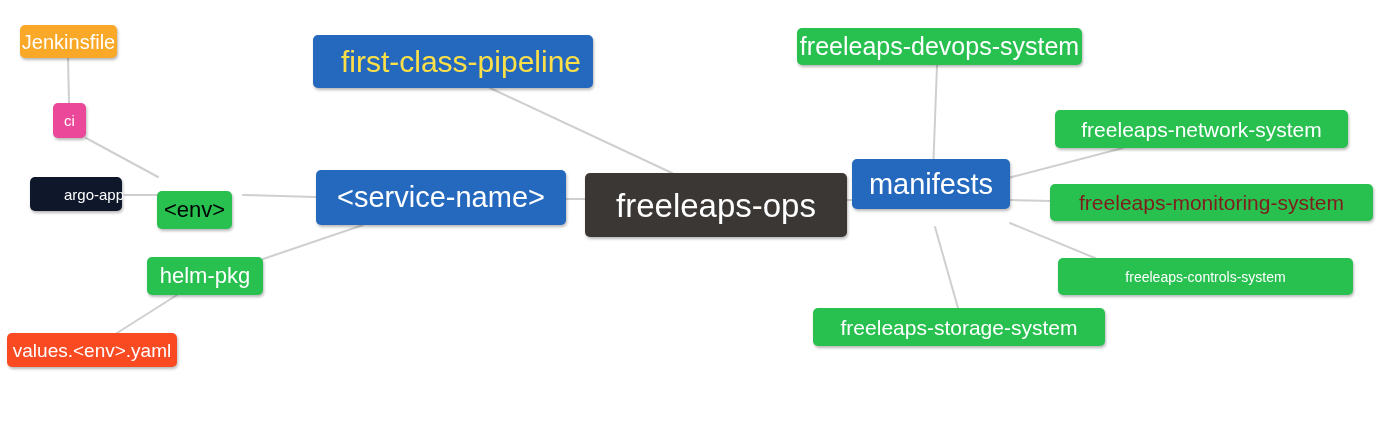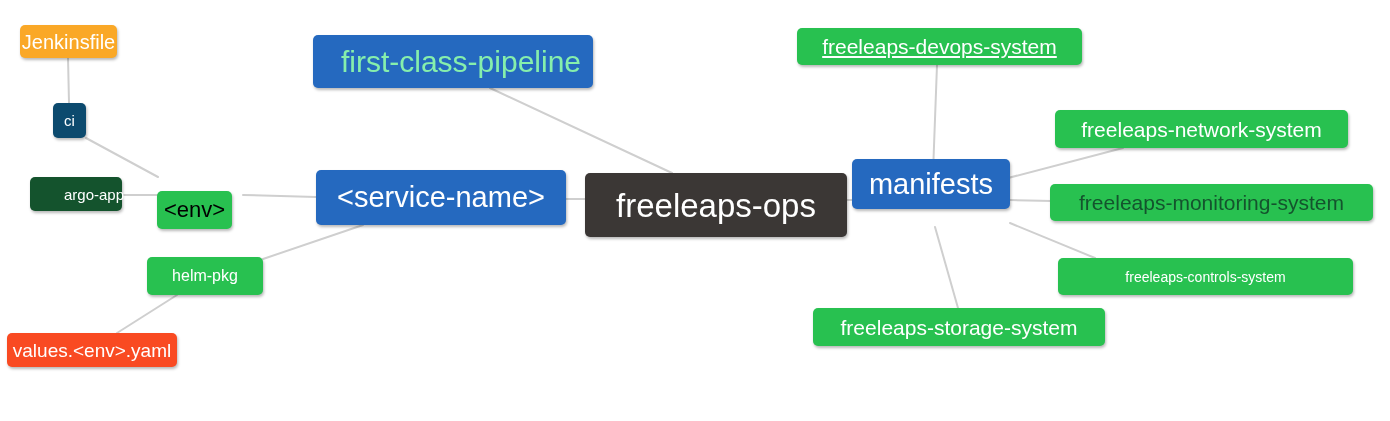--- a/index.html
+++ b/index.html
@@ -59,54 +59,54 @@
       <line x1="933" y1="173" x2="937" y2="65" stroke="#cfcfcf" stroke-width="2" stroke-linecap="round"></line>
       <line x1="1008" y1="178" x2="1123" y2="148" stroke="#cfcfcf" stroke-width="2" stroke-linecap="round"></line>
       <line x1="1010" y1="200" x2="1052" y2="201" stroke="#cfcfcf" stroke-width="2" stroke-linecap="round"></line>
       <line x1="1010" y1="223" x2="1095" y2="258" stroke="#cfcfcf" stroke-width="2" stroke-linecap="round"></line>
       <line x1="935" y1="227" x2="958" y2="308" stroke="#cfcfcf" stroke-width="2" stroke-linecap="round"></line>
     </svg>
   <div id="nodes-layer">
       <div class="node" style="left: 20px; top: 25px; width: 97px; height: 33px; font-size: 20px; background: rgb(250, 168, 39); color: rgb(255, 255, 255);">
         <span>Jenkinsfile</span>
       </div>
-      <div class="node" style="left: 53px; top: 103px; width: 33px; height: 35px; font-size: 15px; background: #0c4a6e; color: rgb(255, 255, 255);">
+      <div class="node" style="left: 53px; top: 103px; width: 33px; height: 35px; font-size: 15px; background: #ec4899; color: rgb(255, 255, 255);">
         <span>ci</span>
       </div>
-      <div class="node" style="left: 30px; top: 177px; width: 92px; height: 34px; font-size: 15px; background: #14532d; color: rgb(255, 255, 255); padding-left: 36px;">
+      <div class="node" style="left: 30px; top: 177px; width: 92px; height: 34px; font-size: 15px; background: #0f172a; color: rgb(255, 255, 255); padding-left: 36px;">
         <span>argo-app</span>
       </div>
       <div class="node" style="left: 157px; top: 175px; width: 75px; height: 38px; font-size: 22px; background: rgb(40, 193, 80); color: #000000; margin-top: 16px;">
         <span>&lt;env&gt;</span>
       </div>
-      <div class="node" style="left: 147px; top: 257px; width: 116px; height: 38px; font-size: 16px; background: rgb(40, 193, 80); color: rgb(255, 255, 255);">
+      <div class="node" style="left: 147px; top: 257px; width: 116px; height: 38px; font-size: 22px; background: rgb(40, 193, 80); color: rgb(255, 255, 255);">
         <span>helm-pkg</span>
       </div>
       <div class="node" style="left: 7px; top: 333px; width: 170px; height: 34px; font-size: 19px; background: rgb(249, 74, 34); color: rgb(255, 255, 255);">
         <span>values.&lt;env&gt;.yaml</span>
       </div>
-      <div class="node" style="left: 313px; top: 35px; width: 280px; height: 53px; font-size: 30px; background: rgb(37, 105, 191); color: #86efac; padding-left: 16px;">
+      <div class="node" style="left: 313px; top: 35px; width: 280px; height: 53px; font-size: 30px; background: rgb(37, 105, 191); color: #fde047; padding-left: 16px;">
         <span>first-class-pipeline</span>
       </div>
       <div class="node" style="left: 316px; top: 170px; width: 250px; height: 55px; font-size: 29px; background: rgb(37, 105, 191); color: rgb(255, 255, 255);">
         <span>&lt;service-name&gt;</span>
       </div>
       <div class="node" style="left: 585px; top: 173px; width: 262px; height: 64px; font-size: 33px; background: rgb(59, 55, 53); color: rgb(255, 255, 255);">
         <span>freeleaps-ops</span>
       </div>
       <div class="node" style="left: 852px; top: 159px; width: 158px; height: 50px; font-size: 29px; background: rgb(37, 105, 191); color: rgb(255, 255, 255);">
         <span>manifests</span>
       </div>
-      <div class="node" style="left: 797px; top: 28px; width: 285px; height: 37px; font-size: 21px; background: rgb(40, 193, 80); color: rgb(255, 255, 255); text-decoration: underline;">
+      <div class="node" style="left: 797px; top: 28px; width: 285px; height: 37px; font-size: 25px; background: rgb(40, 193, 80); color: rgb(255, 255, 255);">
         <span>freeleaps-devops-system</span>
       </div>
       <div class="node" style="left: 1055px; top: 110px; width: 293px; height: 38px; font-size: 21px; background: rgb(40, 193, 80); color: rgb(255, 255, 255); justify-content: center;">
         <span>freeleaps-network-system</span>
       </div>
-      <div class="node" style="left: 1050px; top: 184px; width: 323px; height: 37px; font-size: 21px; background: rgb(40, 193, 80); color: #14532d;">
+      <div class="node" style="left: 1050px; top: 184px; width: 323px; height: 37px; font-size: 21px; background: rgb(40, 193, 80); color: #7f1d1d;">
         <span>freeleaps-monitoring-system</span>
       </div>
       <div class="node" style="left: 1058px; top: 258px; width: 295px; height: 37px; font-size: 14px; background: rgb(40, 193, 80); color: rgb(255, 255, 255);">
         <span>freeleaps-controls-system</span>
       </div>
       <div class="node" style="left: 813px; top: 308px; width: 292px; height: 38px; font-size: 21px; background: rgb(40, 193, 80); color: rgb(255, 255, 255); text-align: center;">
         <span>freeleaps-storage-system</span>
       </div>
     </div>
 </div>

